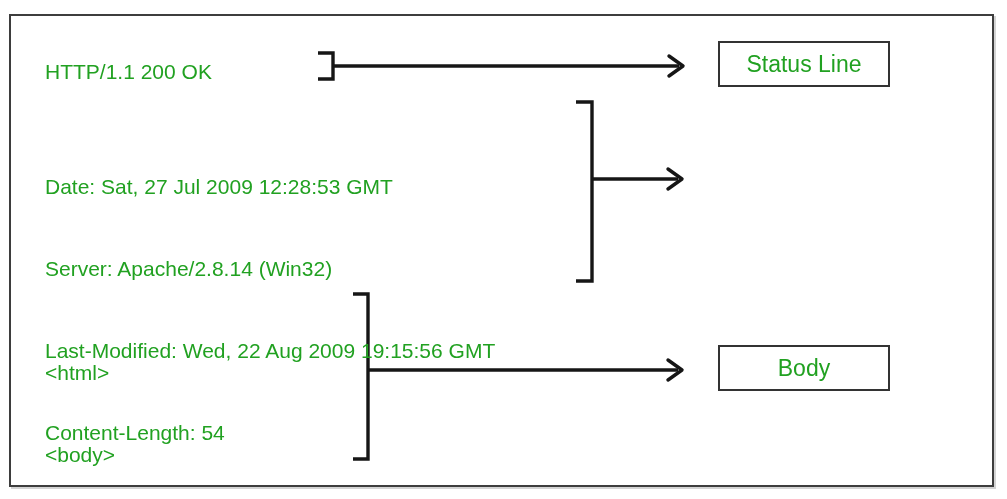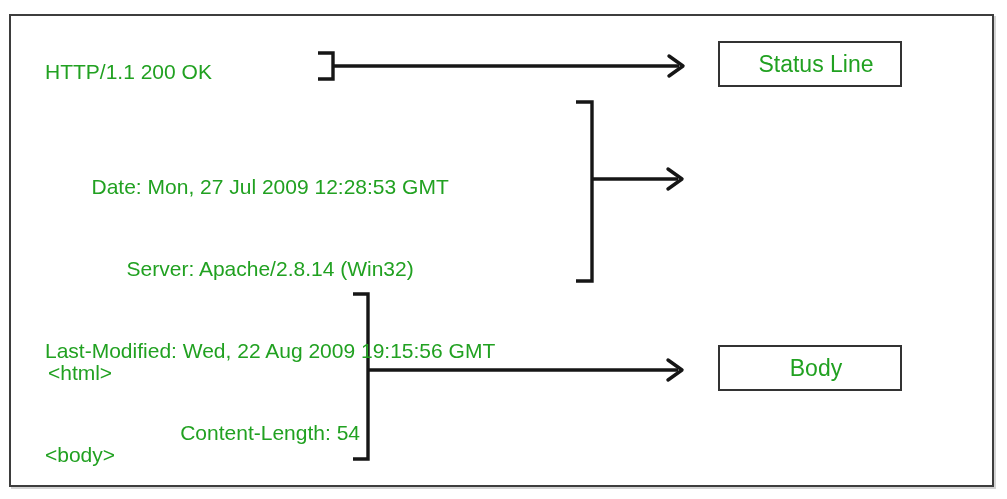--- a/index.html
+++ b/index.html
@@ -7,21 +7,20 @@
     padding: 0;
     background: #ffffff;
     font-family: "Liberation Sans", "DejaVu Sans", sans-serif;
   }
   .stage {
     position: relative;
     width: 1007px;
     height: 499px;
     background: #ffffff;
     overflow: hidden;
-    text-align: center;
   }
   .frame {
     position: absolute;
     left: 9px;
     top: 14px;
     width: 981px;
     height: 469px;
     border: 2px solid #3d3d3d;
     box-shadow: 2px 2px 0 rgba(160,160,160,.45);
     background: #ffffff;
@@ -60,21 +59,20 @@
     left: 718px;
     width: 168px;
     height: 42px;
     border: 2px solid #333333;
     background: #ffffff;
     display: flex;
     align-items: center;
     justify-content: center;
     color: #21a121;
     font-size: 23px;
-    padding-left: 12px;
   }
   .box-status  { top: 41px; }
   .box-headers { top: 155px; }
   .box-body    { top: 345px; }
 </style>
 </head>
 <body>
 
 <div class="stage">
 
@@ -94,21 +92,21 @@
 
     <path d="M353,294 H368 V459 H353" fill="none" stroke="#161616" stroke-width="3.4"></path>
 
     <line x1="368" y1="370" x2="678" y2="370" stroke="#161616" stroke-width="3.4"></line>
     <polyline points="668,360 682,370 668,380" fill="none" stroke="#161616" stroke-width="3.4" stroke-linecap="round" stroke-linejoin="round"></polyline>
   </svg>
 
   <div class="green-text status-line-text">HTTP/1.1 200 OK</div>
 
   <div class="green-text headers-block">
-    <div>Date: Mon, 27 Jul 2009 12:28:53 GMT</div>
+    <div>Date: Sat, 27 Jul 2009 12:28:53 GMT</div>
     <div>Server: Apache/2.8.14 (Win32)</div>
     <div>Last-Modified: Wed, 22 Aug 2009 19:15:56 GMT</div>
     <div>Content-Length: 54</div>
     
     
   </div>
 
   <div class="green-text body-block">
     <div>&lt;html&gt;</div>
     <div>&lt;body&gt;</div>

